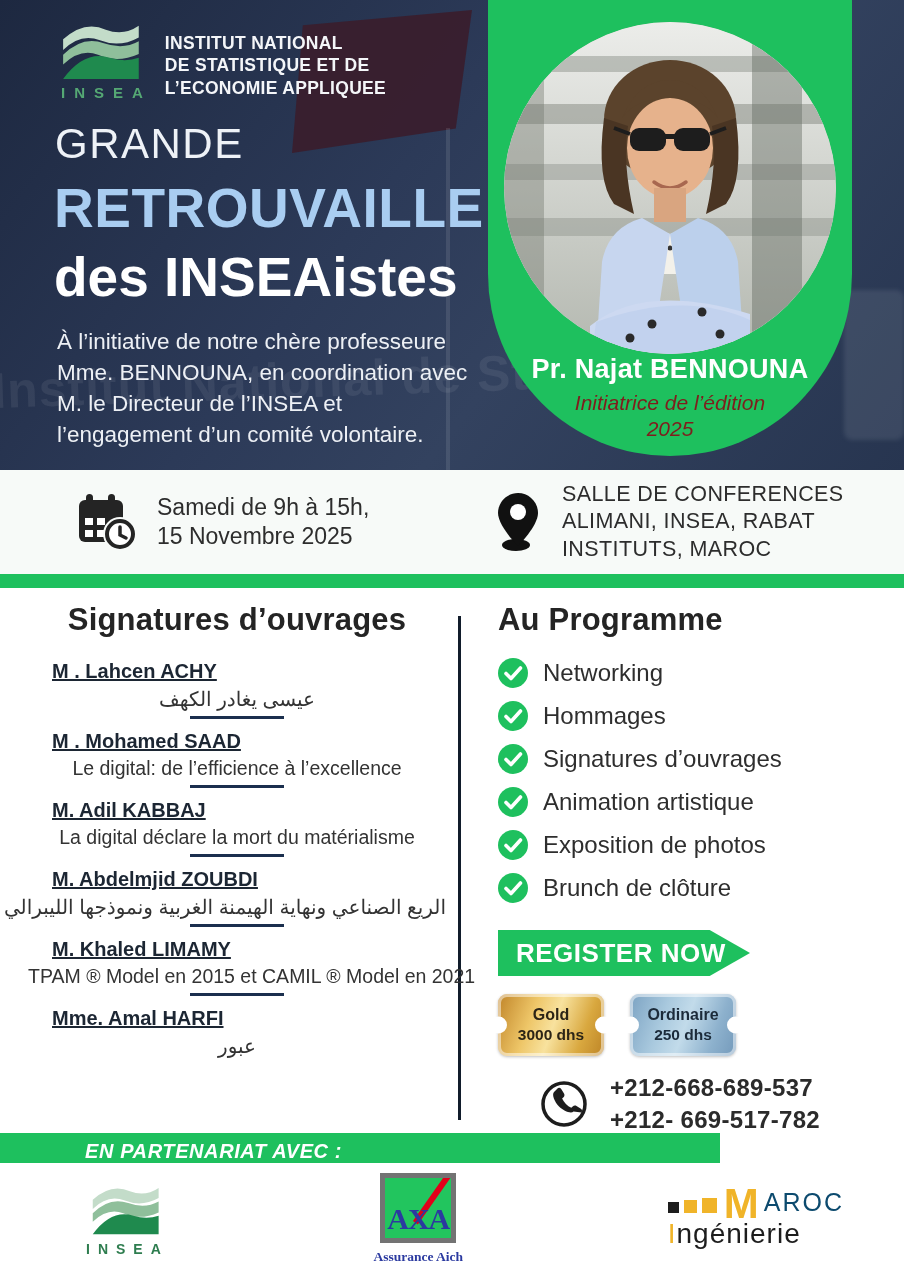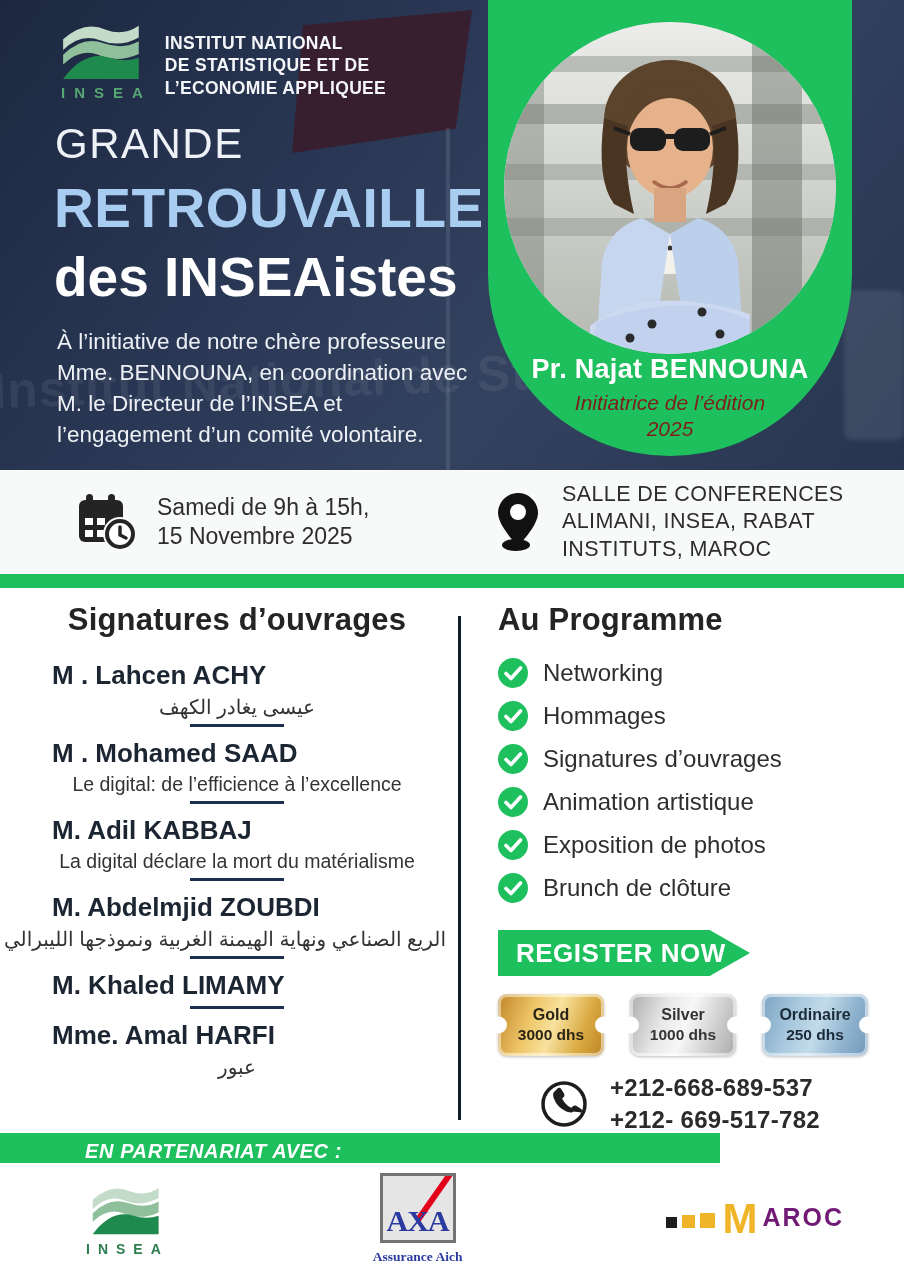--- a/index.html
+++ b/index.html
@@ -80,21 +80,21 @@
   .info-text.caps { font-size:21.5px; letter-spacing:.4px; }
   .green-bar { width:904px; height:14px; background:#1ec05e; }
 
   
   .main { position:relative; width:904px; height:545px; background:#ffffff; }
   .divider { position:absolute; left:458px; top:28px; width:3px; height:504px; background:#111c2b; }
   .col-left { position:absolute; left:28px; top:14px; width:418px; }
   .sig-heading { text-align:center; color:#242424; font-size:31px; font-weight:800; letter-spacing:.2px; }
   .entries { margin-top:22px; }
   .entry { margin-bottom:11px; }
-  .entry-name { color:#1c2633; font-size:26px; font-weight:800; margin-bottom:4px; padding-left:24px; }
+  .entry-name { color:#1c2633; font-size:20px; font-weight:800; margin-bottom:4px; padding-left:24px;text-decoration:underline; }
   .entry-title { color:#333333; font-size:19.5px; text-align:center; white-space:nowrap; }
   .entry-title.ar { font-size:20px; }
   .entry-title.ar-long { font-size:20px; }
   .t-underline { width:94px; height:3px; background:#1b2f4e; margin:5px auto 0 auto; }
 
   .col-right { position:absolute; left:498px; top:14px; width:396px; }
   .prog-heading { color:#242424; font-size:31px; font-weight:800; letter-spacing:.2px; }
   .checklist { margin-top:20px; }
   .check-item { display:flex; align-items:center; gap:15px; margin-bottom:13px; }
   .check-badge { width:30px; height:30px; flex:0 0 30px; }
@@ -139,22 +139,22 @@
   .logos {
     width:904px; height:117px; background:#ffffff; display:flex; align-items:center;
     justify-content:space-between; padding:0 60px 6px 80px;
   }
   .logo-insea2 { text-align:center; }
   .logo-insea2 .insea-acronym2 {
     color:#2e7d4f; font-size:14px; font-weight:700; letter-spacing:8px; padding-left:6px;
   }
   .logo-axa { text-align:center; }
   .axa-box {
-    position:relative; width:76px; height:70px; border:3px solid #737373;
-    margin:0 auto; overflow:hidden; background:#e5e5e5;
+    position:relative; width:76px; height:70px; border:5px solid #737373;
+    margin:0 auto; overflow:hidden; background:#22c55e;
   }
   .axa-word {
     position:absolute; left:0; bottom:2px; width:100%; text-align:center;
     font-family:"Liberation Serif", serif; font-weight:700; font-size:30px; color:#2b3aa0;
     letter-spacing:-1px;
   }
   .axa-slash {
     position:absolute; right:16px; top:-8px; width:6px; height:58px;
     background:#e2001a; transform:rotate(35deg);
   }
@@ -169,21 +169,21 @@
     letter-spacing:2px; text-shadow:0 0 2px #ffffff;
   }
   .lodj-dot { position:absolute; right:18px; top:-14px; width:24px; height:24px; border-radius:50%; background:#e2bc55; }
   .logo-maroc { text-align:left; }
   .maroc-top { display:flex; align-items:flex-end; gap:5px; }
   .maroc-top .sq { display:inline-block; }
   .sq1 { width:11px; height:11px; background:#1d1d1d; margin-bottom:7px; }
   .sq2 { width:13px; height:13px; background:#f0b429; margin-bottom:7px; }
   .sq3 { width:15px; height:15px; background:#f0b429; margin-bottom:7px; }
   .maroc-m { color:#f0b429; font-size:42px; font-weight:800; line-height:.8; margin-left:2px; }
-  .maroc-rest { color:#701a75; font-size:25px; font-weight:700; letter-spacing:2px; margin-bottom:3px; }
+  .maroc-rest { color:#0c4a6e; font-size:25px; font-weight:400; letter-spacing:2px; margin-bottom:3px; }
   .maroc-line2 { color:#1d1d1d; font-size:28px; font-weight:400; letter-spacing:1px; margin-top:-2px; }
   .maroc-line2::first-letter { color:#f0b429; }
 </style>
 </head>
 <body>
 
 <div class="hero">
   <div class="flag"></div>
   <div class="flag-pole"></div>
   <div class="bg-sign">Institut National de Statistiq</div>
@@ -326,20 +326,21 @@
       </div>
 
       <div class="entry">
         <div class="entry-name">M. Abdelmjid ZOUBDI</div>
         <div class="entry-title ar-long" dir="rtl">الريع الصناعي ونهاية الهيمنة الغربية ونموذجها الليبرالي</div>
         <div class="t-underline"></div>
       </div>
 
       <div class="entry">
         <div class="entry-name">M. Khaled LIMAMY</div>
+        <div class="entry-title">TPAM ® Model en 2015 et CAMIL ® Model en 2021</div>
         <div class="t-underline"></div>
       </div>
 
       <div class="entry">
         <div class="entry-name">Mme. Amal HARFI</div>
         <div class="entry-title ar" dir="rtl">عبور</div>
       </div>
 
     </div>
   </div>
@@ -391,24 +392,20 @@
         <span class="check-label">Brunch de clôture</span>
       </div>
     </div>
 
     <button class="register-btn">REGISTER NOW</button>
 
     <div class="tickets">
       <div class="ticket gold">
         <div class="tier">Gold</div>
         <div class="price">3000 dhs</div>
-      </div>
-      <div class="ticket silver">
-        <div class="tier">Silver</div>
-        <div class="price">1000 dhs</div>
       </div>
       <div class="ticket blue">
         <div class="tier">Ordinaire</div>
         <div class="price">250 dhs</div>
       </div>
     </div>
 
     <div class="phone-row">
       <svg width="48" height="48" viewBox="0 0 48 48">
         <circle cx="24" cy="24" r="21" fill="none" stroke="#1d1d1d" stroke-width="3.5"></circle>
@@ -444,14 +441,15 @@
 
 
   <div class="logo-maroc">
     <div class="maroc-top">
       <span class="sq sq1"></span>
       <span class="sq sq2"></span>
       <span class="sq sq3"></span>
       <span class="maroc-m">M</span>
       <span class="maroc-rest">AROC</span>
     </div>
+    <div class="maroc-line2">Ingénierie</div>
   </div>
 </div>
 
 </body></html>

